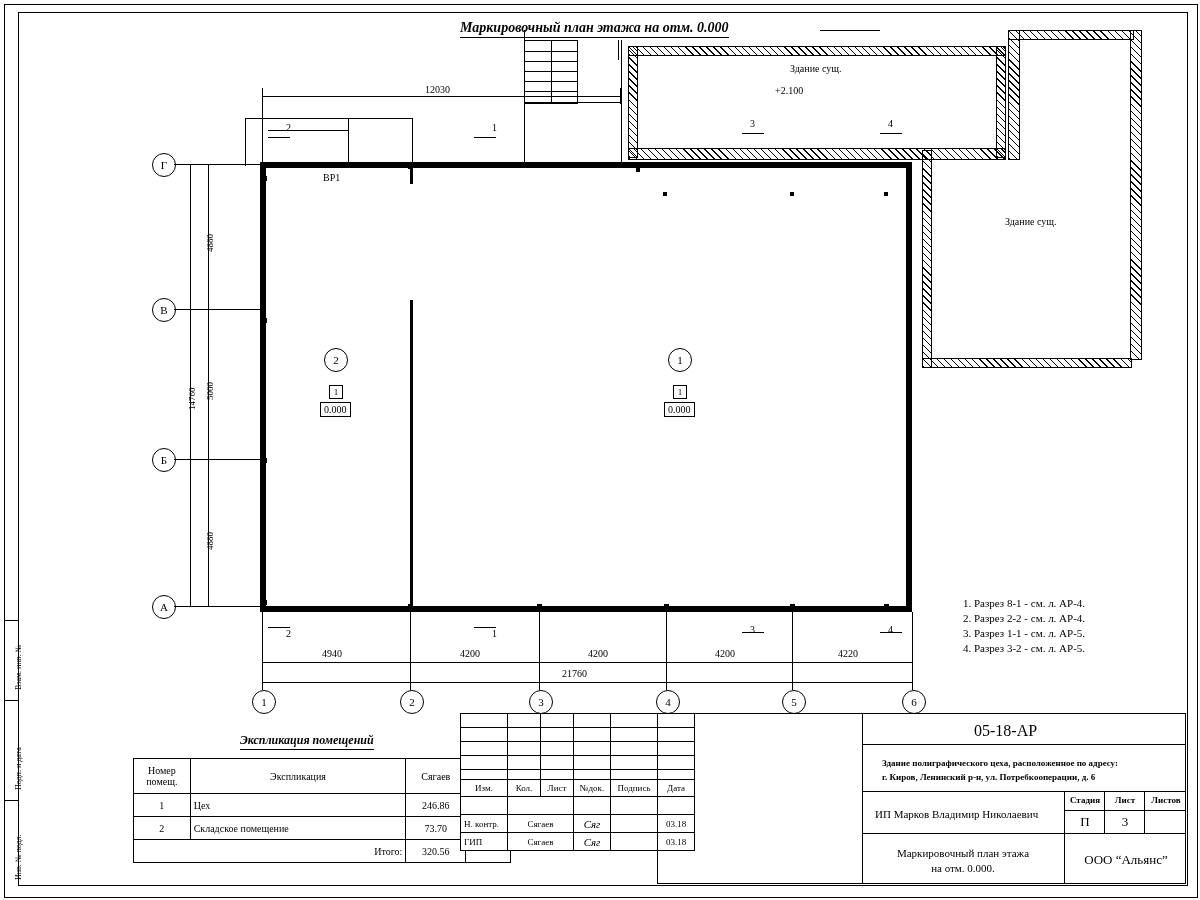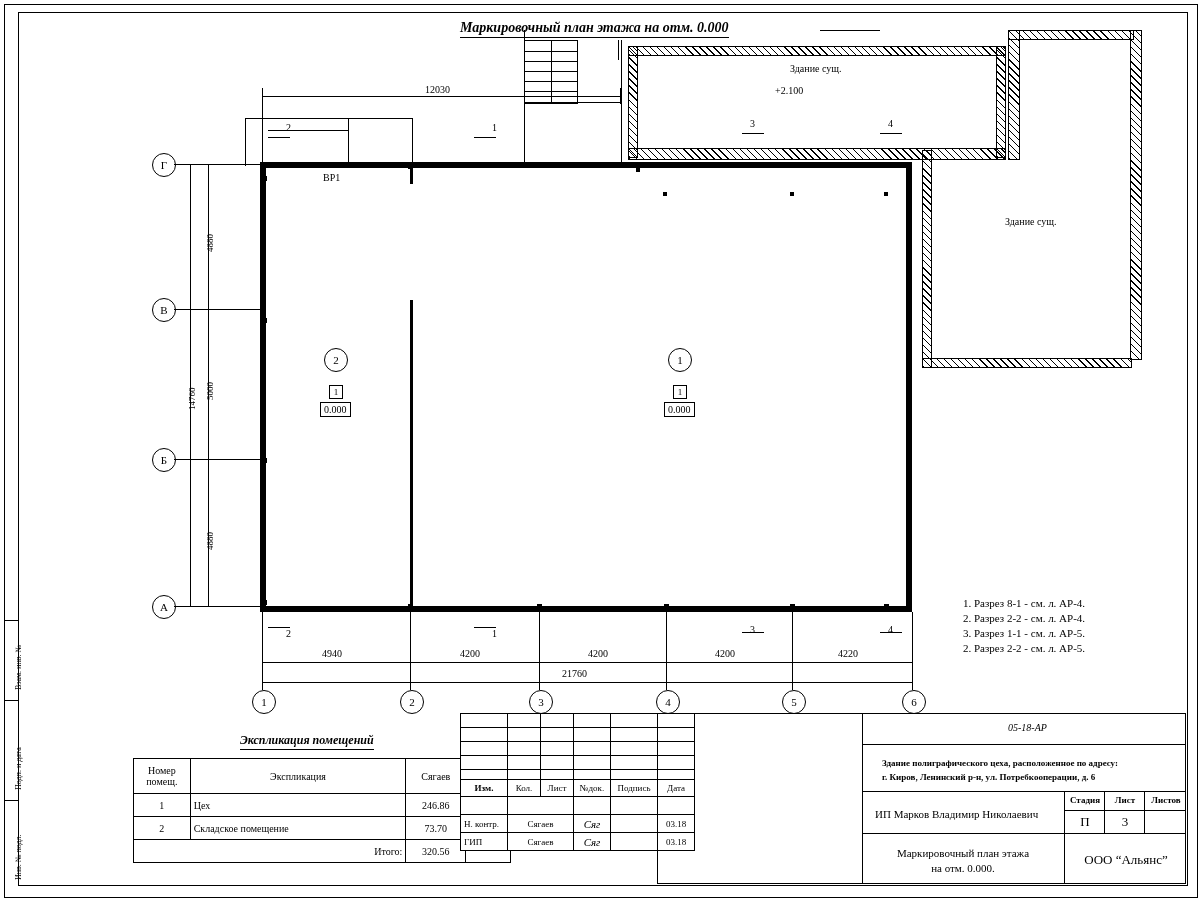--- a/index.html
+++ b/index.html
@@ -211,21 +211,21 @@
   <div class="circ" style="left:252px; top:690px;">1</div>
   <div class="circ" style="left:400px; top:690px;">2</div>
   <div class="circ" style="left:529px; top:690px;">3</div>
   <div class="circ" style="left:656px; top:690px;">4</div>
   <div class="circ" style="left:782px; top:690px;">5</div>
   <div class="circ" style="left:902px; top:690px;">6</div>
 
   <div class="note" style="left:963px; top:596px;">1. Разрез 8-1 - см. л. АР-4.</div>
   <div class="note" style="left:963px; top:611px;">2. Разрез 2-2 - см. л. АР-4.</div>
   <div class="note" style="left:963px; top:626px;">3. Разрез 1-1 - см. л. АР-5.</div>
-  <div class="note" style="left:963px; top:641px;">2. Разрез 2-2 - см. л. АР-5.</div>
+  <div class="note" style="left:963px; top:641px;">4. Разрез 3-2 - см. л. АР-5.</div>
 
   <div class="ttl" style="left:240px; top:733px; font-size:12px;">Экспликация помещений</div>
 
   <table class="grid" style="left:133px; top:758px; width:378px;">
     <tbody>
         <tr>
       <td class="center" style="width:52px; height:32px;">Номер помещ.</td>
       <td class="center" style="width:228px;">Экспликация</td>
       <td class="center" style="width:56px;">Сягаев</td>
       <td class="center" style="width:40px;">Кат. пом.</td>
@@ -299,21 +299,21 @@
           <td></td>
           <td></td>
           <td></td>
         </tr>
   </tbody>
     </table>
 
   <table class="grid" style="left:460px; top:779px; font-size:9px;">
     <tbody>
         <tr>
-      <td class="center" style="width:40px; height:14px;font-weight:bold;">Изм.</td>
+      <td class="center" style="width:40px; height:14px;">Изм.</td>
       <td class="center" style="width:26px;">Кол.</td>
       <td class="center" style="width:26px;">Лист</td>
       <td class="center" style="width:30px;">№док.</td>
       <td class="center" style="width:40px;">Подпись</td>
       <td class="center" style="width:30px;">Дата</td>
     </tr>
     <tr>
       <td style="height:15px;"></td>
       <td colspan="2" class="center"></td>
       <td class="center"></td>
@@ -342,21 +342,21 @@
   <div class="thinline" style="left:862px; top:744px; width:324px; height:1px;"></div>
   <div class="thinline" style="left:862px; top:791px; width:324px; height:1px;"></div>
   <div class="thinline" style="left:862px; top:713px; width:1px; height:171px;"></div>
   <div class="thinline" style="left:862px; top:833px; width:324px; height:1px;"></div>
   <div class="thinline" style="left:1064px; top:791px; width:1px; height:42px;"></div>
   <div class="thinline" style="left:1064px; top:810px; width:122px; height:1px;"></div>
   <div class="thinline" style="left:1104px; top:791px; width:1px; height:42px;"></div>
   <div class="thinline" style="left:1144px; top:791px; width:1px; height:42px;"></div>
   <div class="thinline" style="left:1064px; top:833px; width:1px; height:51px;"></div>
 
-  <div class="txt" style="left:1008px; top:722px; font-size:10px;font-style:italic;">05-18-АР</div>
+  <div class="txt" style="left:974px; top:722px; font-size:16px;">05-18-АР</div>
 
   <div class="txt-s" style="left:882px; top:758px;">Здание полиграфического цеха, расположенное по адресу:</div>
   <div class="txt-s" style="left:882px; top:772px;">г. Киров,  Ленинский р-н, ул. Потребкооперации, д. 6</div>
 
   <div class="txt" style="left:875px; top:808px; font-size:11px;">ИП Марков Владимир Николаевич</div>
 
   <div class="txt-s center" style="left:1068px; top:795px; width:34px;">Стадия</div>
   <div class="txt-s center" style="left:1108px; top:795px; width:34px;">Лист</div>
   <div class="txt-s center" style="left:1148px; top:795px; width:36px;">Листов</div>
   <div class="txt center" style="left:1068px; top:814px; width:34px; font-size:13px;">П</div>

